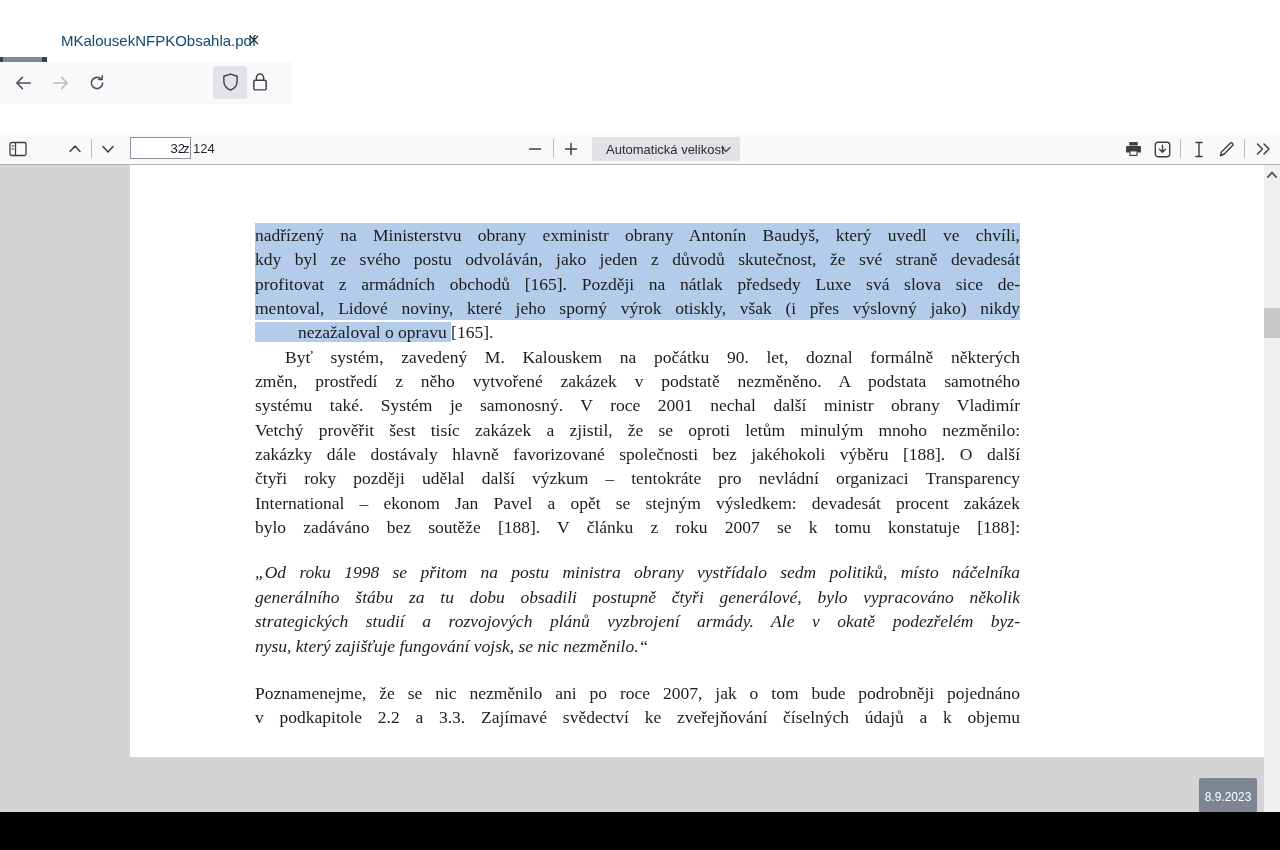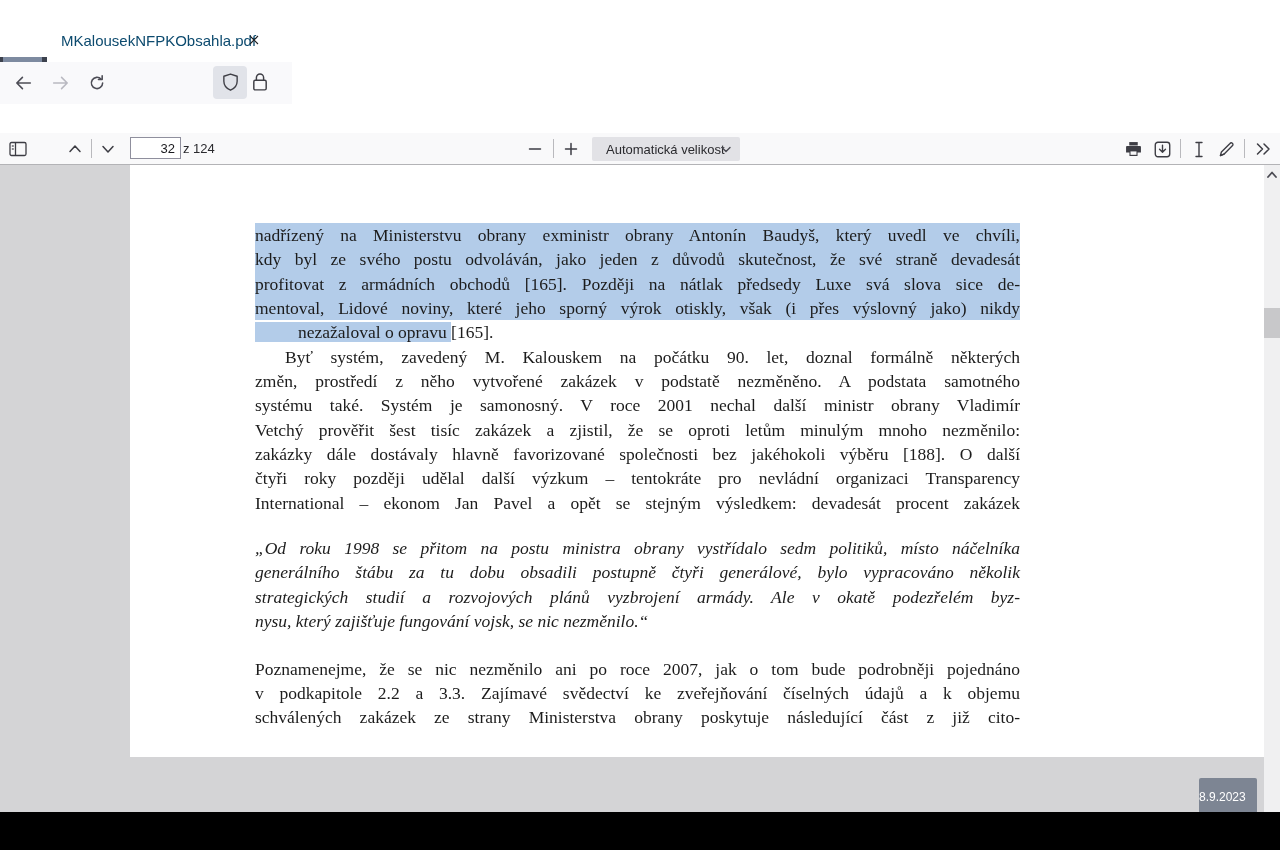--- a/index.html
+++ b/index.html
@@ -24,21 +24,21 @@
               border-radius:4px;display:flex;align-items:center;justify-content:center;color:#3f3f46;}
   .lock-wrap{position:absolute;left:251px;top:9px;width:18px;height:22px;color:#3f3f46;}
 
   
   .pdftoolbar{position:absolute;left:0;top:133px;width:1280px;height:31px;background:#f9f9fa;
               border-bottom:1px solid #b3b3b6;}
   .tb-btn{position:absolute;top:3px;width:26px;height:26px;display:flex;align-items:center;
           justify-content:center;color:#3d3d44;}
   .tb-sep{position:absolute;top:6px;width:1px;height:19px;background:#b9b9bd;}
   .page-input{position:absolute;left:130px;top:4px;width:42px;height:20px;border:1px solid #8f8f9d;
-              background:#ffffff;text-align:right;font-size:13px;padding:0 5px 0 2px;
+              background:#ffffff;text-align:right;font-size:13px;padding:0 5px 0 12px;
               font-family:"Liberation Sans",sans-serif;color:#1a1a1e;}
   .page-count{position:absolute;left:183px;top:8px;font-size:13px;color:#2a2a2e;}
   .zoom-select{position:absolute;left:592px;top:4px;width:148px;height:24px;background:#e2e2e6;
                border-radius:2px;display:flex;align-items:center;color:#2a2a2e;font-size:13px;}
   .zoom-select .lbl{margin-left:14px;white-space:nowrap;}
   .zoom-select .chev{position:absolute;right:9px;top:9px;color:#4a4a52;}
 
   
   .content{position:absolute;left:0;top:165px;width:1280px;height:647px;background:#d4d4d6;}
   .page{position:absolute;left:130px;top:0;width:1172px;height:592px;background:#ffffff;text-decoration:underline;}
@@ -51,21 +51,21 @@
   .line.lastline{text-align-last:left;}
   .hl-line{background:#b3cce9;}
   .hl{background:#b3cce9;padding-left:43px;}
 
   .scrollbar{position:absolute;right:0;top:0;width:16px;height:647px;background:#f0f0f1;}
   .scroll-up{position:absolute;left:2px;top:4px;width:12px;height:12px;color:#4a4a52;}
   .scroll-thumb{position:absolute;left:0;top:143px;width:16px;height:30px;background:#c8c8ca;}
 
   .date-badge{position:absolute;left:1199px;top:613px;width:58px;height:37px;background:#7d8593;
               border-radius:2px;color:#ffffff;font-size:12px;display:flex;align-items:center;
-              justify-content:flex-start;}
+              justify-content:center;}
 
   .blackbar{position:absolute;left:0;top:812px;width:1280px;height:38px;background:#000000;}
 </style>
 </head>
 <body>
 
 <div class="tabstrip">
   <div class="tab">
     <span class="tab-title">MKalousekNFPKObsahla.pdf</span>
     <button class="tab-close">
@@ -193,31 +193,31 @@
           <div class="line lastline"><span class="hl">nezažaloval o opravu </span>[165].</div>
         </div>
         <div class="para">
           <div class="line" style="text-indent: 30px;">Byť systém, zavedený M. Kalouskem na počátku 90. let, doznal formálně některých</div>
           <div class="line">změn, prostředí z něho vytvořené zakázek v podstatě nezměněno. A podstata samotného</div>
           <div class="line">systému také. Systém je samonosný. V roce 2001 nechal další ministr obrany Vladimír</div>
           <div class="line">Vetchý prověřit šest tisíc zakázek a zjistil, že se oproti letům minulým mnoho nezměnilo:</div>
           <div class="line">zakázky dále dostávaly hlavně favorizované společnosti bez jakéhokoli výběru [188]. O další</div>
           <div class="line">čtyři roky později udělal další výzkum – tentokráte pro nevládní organizaci Transparency</div>
           <div class="line">International – ekonom Jan Pavel a opět se stejným výsledkem: devadesát procent zakázek</div>
+          <div class="line">bylo zadáváno bez soutěže [188]. V článku z roku 2007 se k tomu konstatuje [188]:</div>
         </div>
         <div class="para italic" style="margin-top: 21px;">
           <div class="line">„Od roku 1998 se přitom na postu ministra obrany vystřídalo sedm politiků, místo náčelníka</div>
           <div class="line">generálního štábu za tu dobu obsadili postupně čtyři generálové, bylo vypracováno několik</div>
           <div class="line">strategických studií a rozvojových plánů vyzbrojení armády. Ale v okatě podezřelém byz-</div>
           <div class="line lastline">nysu, který zajišťuje fungování vojsk, se nic nezměnilo.“</div>
         </div>
         <div class="para" style="margin-top: 23px;">
           <div class="line">Poznamenejme, že se nic nezměnilo ani po roce 2007, jak o tom bude podrobněji pojednáno</div>
           <div class="line">v podkapitole 2.2 a 3.3. Zajímavé svědectví ke zveřejňování číselných údajů a k objemu</div>
-          <div class="line">schválených zakázek ze strany Ministerstva obrany poskytuje následující část z již cito-</div>
         </div>
       </div>
   </div>
 
   <div class="scrollbar">
     <svg class="scroll-up" width="12" height="12" viewBox="0 0 12 12">
       <path d="M2 8l4-4.5L10 8" stroke="currentColor" stroke-width="1.8" fill="none" stroke-linecap="round" stroke-linejoin="round"></path>
     </svg>
     <div class="scroll-thumb"></div>
   </div>

